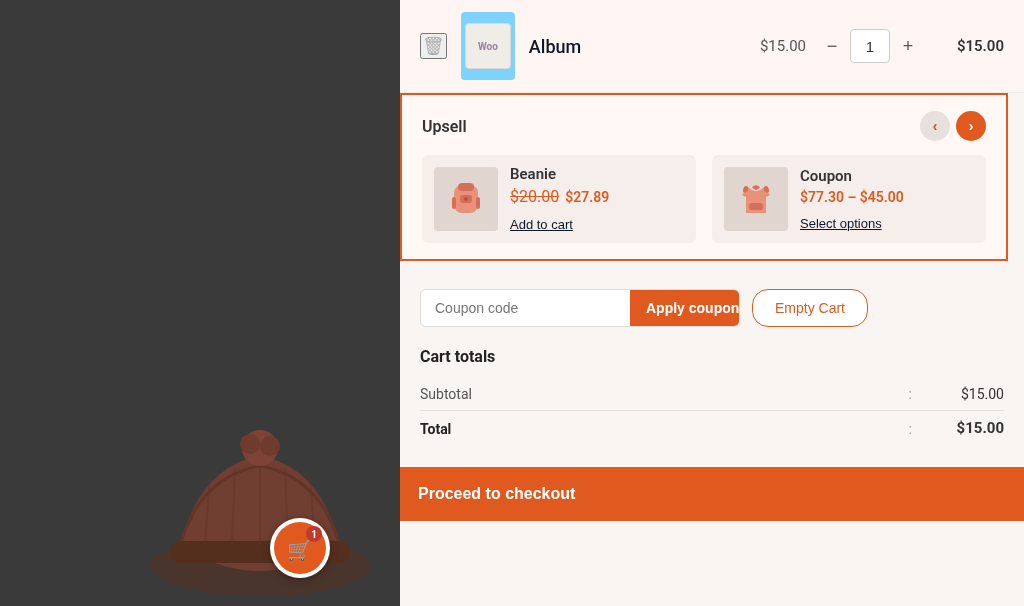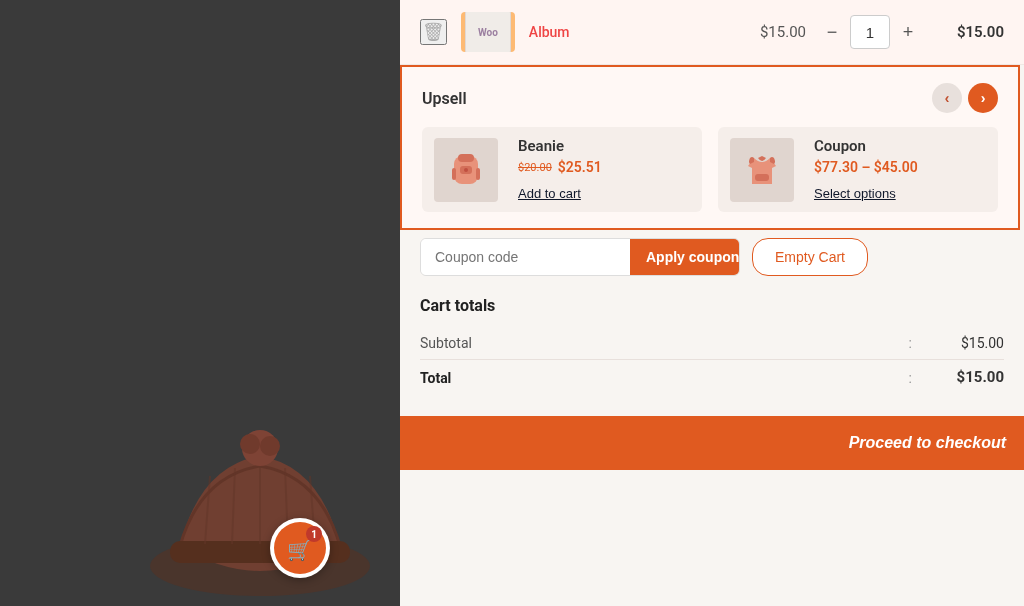--- a/index.html
+++ b/index.html
@@ -88,33 +88,33 @@
     }
 
     .delete-icon {
       color: #aaa;
       font-size: 18px;
       cursor: pointer;
     }
 
     .product-thumb {
       width: 54px;
-      height: 40px;
-      background: #fdba74;
+      height: 68px;
+      background: #7dd3fc;
       border-radius: 4px;
       display: flex;
       align-items: center;
       justify-content: center;
       overflow: hidden;
     }
 
     .product-name {
       flex: 1;
-      font-size: 14px;
-      color: #ef4444;
+      font-size: 18px;
+      color: #0f172a;
       font-weight: 500;
     }
 
     .product-price-unit {
       font-size: 15px;
       color: #555;
       min-width: 70px;
       text-align: right;
     }
 
@@ -151,21 +151,21 @@
       font-size: 15px;
       color: #333;
       font-weight: 600;
       min-width: 70px;
       text-align: right;
     }
 
     
     .upsell-section {
       border: 2px solid #e05a20;
-      margin: 0 4px 0 0;
+      margin: 0 16px 0 0;
       padding: 16px 20px 16px;
       background: #fff8f5;
       position: relative;
     }
 
     .upsell-header {
       display: flex;
       align-items: center;
       justify-content: space-between;
       margin-bottom: 14px;
@@ -207,21 +207,21 @@
 
     .upsell-products {
       display: flex;
       gap: 16px;
     }
 
     .upsell-product {
       flex: 1;
       display: flex;
       align-items: center;
-      gap: 20px;
+      gap: 12px;
       background: #f5eeea;
       border-radius: 6px;
       padding: 10px 12px;
     }
 
     .upsell-thumb {
       width: 64px;
       height: 64px;
       border-radius: 4px;
       background: #e0d5cf;
@@ -244,21 +244,21 @@
     }
 
     .upsell-prices {
       display: flex;
       gap: 6px;
       align-items: center;
       margin-bottom: 8px;
     }
 
     .price-old {
-      font-size: 11px;
+      font-size: 16px;
       color: #e05a20;
       text-decoration: line-through;
     }
 
     .price-new {
       font-size: 14px;
       color: #e05a20;
       font-weight: 600;
     }
 
@@ -275,21 +275,21 @@
       cursor: pointer;
       background: none;
       border: none;
       padding: 0;
     }
 
     
     .coupon-row {
       display: flex;
       gap: 12px;
-      padding: 8px 20px 0;
+      padding: 28px 20px 0;
       align-items: center;
     }
 
     .coupon-group {
       display: flex;
       flex: 1;
       max-width: 320px;
       border-radius: 6px;
       overflow: hidden;
       border: 1px solid #ddd;
@@ -385,22 +385,21 @@
       display: block;
       width: calc(100% - 0px);
       margin: 0 0;
       background: #e05a20;
       color: #fff;
       border: none;
       padding: 18px;
       font-size: 16px;
       font-weight: 700;
       cursor: pointer;
-      text-align: right;
-      font-style: italic;
+      text-align: left;
     }
 
     
     .woo-icon {
       width: 46px;
       height: 46px;
       background: #f0ece8;
       border-radius: 4px;
       display: flex;
       align-items: center;
@@ -491,21 +490,21 @@
             <rect x="16" y="18" width="12" height="8" rx="3" fill="#d4705a"></rect>
             <circle cx="22" cy="22" r="2" fill="#c05040"></circle>
             <rect x="8" y="20" width="4" height="12" rx="2" fill="#d4705a"></rect>
             <rect x="32" y="20" width="4" height="12" rx="2" fill="#d4705a"></rect>
           </svg>
         </div>
         <div class="upsell-info">
           <div class="upsell-name">Beanie</div>
           <div class="upsell-prices">
             <span class="price-old">$20.00</span>
-            <span class="price-new">$25.51</span>
+            <span class="price-new">$27.89</span>
           </div>
           <button class="upsell-action">Add to cart</button>
         </div>
       </div>
 
       <div class="upsell-product">
         <div class="upsell-thumb">
           <svg class="hoodie-svg" viewBox="0 0 44 44">
 
             <path d="M14 10 L8 18 L12 20 L12 36 L32 36 L32 20 L36 18 L30 10 Q26 14 22 14 Q18 14 14 10Z" fill="#e8927a"></path>

